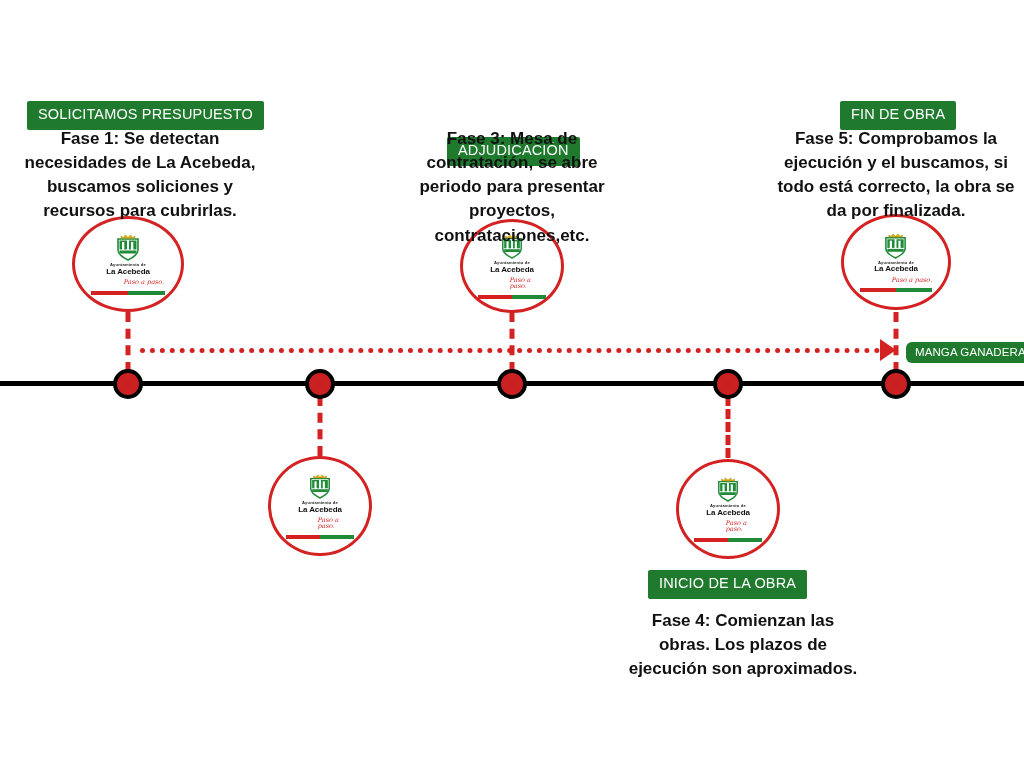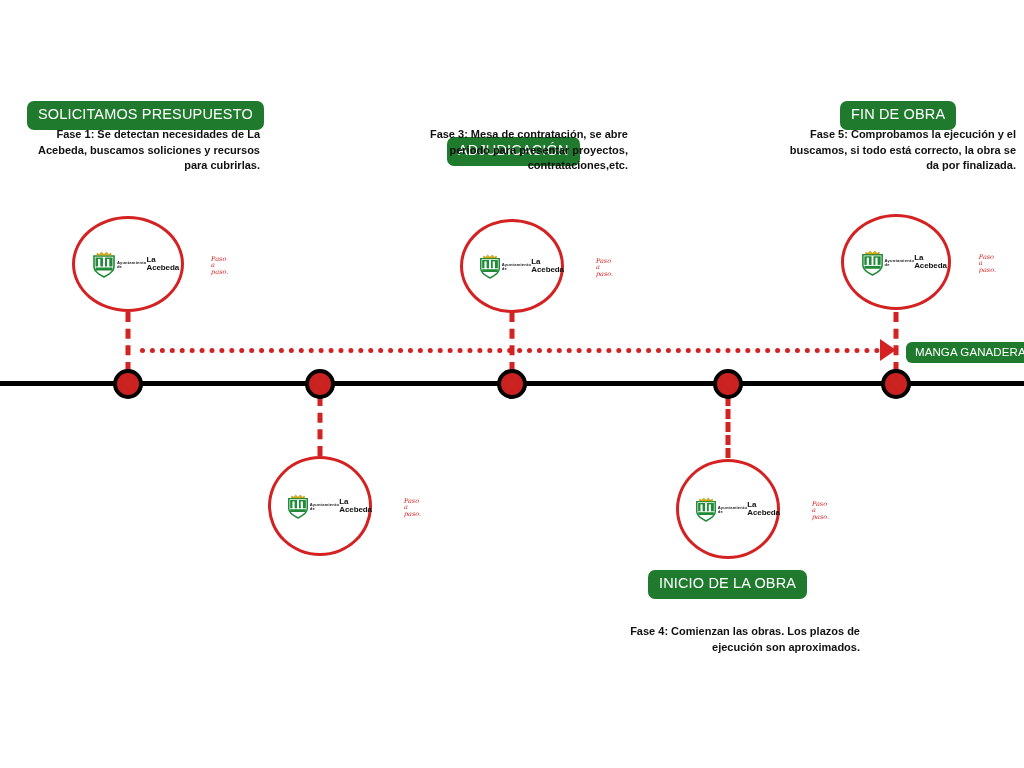--- a/index.html
+++ b/index.html
@@ -74,21 +74,21 @@
     background: #ffffff;
     box-sizing: border-box;
     transform: translate(-50%, -50%);
     display: flex;
     flex-direction: column;
     align-items: center;
     justify-content: center;
   }
   .emblem-inner {
     display: flex;
-    flex-direction: row;
+    flex-direction: column;
     align-items: center;
     width: 70%;
   }
   .shield-wrap {
     line-height: 0;
   }
   .logo-town-small {
     font-size: 4.1px;
     letter-spacing: .2px;
     color: #1a1a1a;
@@ -120,43 +120,43 @@
     margin-top: 5px;
   }
   .logo-bar .bar-red { flex: 1; background: #d42222; }
   .logo-bar .bar-green { flex: 1; background: #1f8a37; }
 
   
   .badge {
     position: absolute;
     background: #1f7a2e;
     color: #ffffff;
-    border-radius: 7px;
+    border-radius: 2px;
     font-size: 14.5px;
     letter-spacing: .15px;
     padding: 4px 11px 5px;
     white-space: nowrap;
     box-sizing: border-box;
     text-align: center;
     line-height: 1.35;
   }
   .badge.two-line {
     white-space: normal;
     border-radius: 9px;
     padding: 3px 12px 5px;
   }
   .badge-line { display: block; }
 
   
   .desc {
     position: absolute;
-    font-size: 11px;
+    font-size: 17px;
     font-weight: bold;
     color: #111111;
-    text-align: right;
+    text-align: center;
     line-height: 1.42;
     box-sizing: border-box;
   }
 
   
   .side-badge {
     position: absolute;
     background: #1f7a2e;
     color: #ffffff;
     border-radius: 6px;
@@ -322,17 +322,17 @@
 
   <div class="side-badge" style="left:906px; top:342px;">
     <span>MANGA GANADERA</span>
   </div>
 
   <div class="desc" style="left:20px; top:127px; width:240px;">Fase 1: Se detectan necesidades de La Acebeda, buscamos soliciones y recursos para cubrirlas.</div>
 
 
   <div class="desc" style="left:396px; top:127px; width:232px;">Fase 3: Mesa de contratación, se abre periodo para presentar proyectos, contrataciones,etc.</div>
 
-  <div class="desc" style="left:626px; top:624px; width:234px;">Fase 4: Comienzan las obras. Los plazos de ejecución son aproximados.</div>
+  <div class="desc" style="left:626px; top:609px; width:234px;">Fase 4: Comienzan las obras. Los plazos de ejecución son aproximados.</div>
 
   <div class="desc" style="left:776px; top:127px; width:240px;">Fase 5: Comprobamos la ejecución y el buscamos, si todo está correcto, la obra se da por finalizada.</div>
 
 </div>
 
 </body></html>

